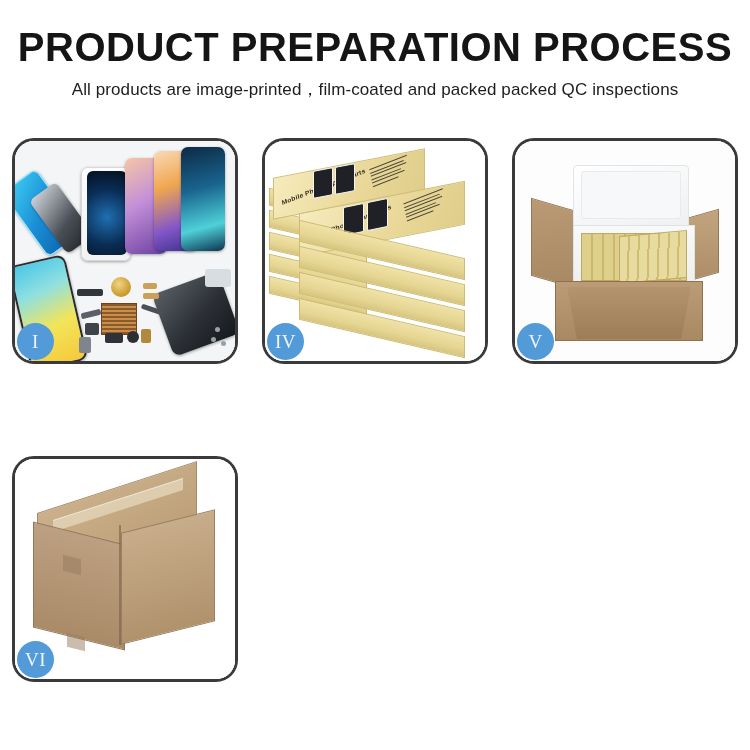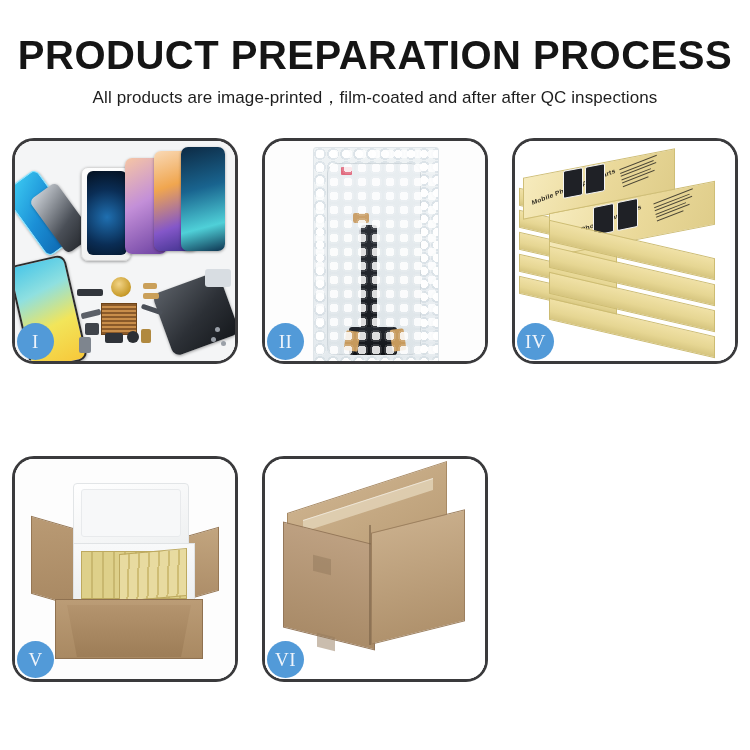--- a/index.html
+++ b/index.html
@@ -25,21 +25,21 @@
   
   .header {
     position: absolute;
     top: 0;
     left: 0;
     width: 750px;
     text-align: center;
   }
   .title {
     margin: 0;
-    padding-top: 32px;
+    padding-top: 24px;
     font-size: 40px;
     line-height: 46px;
     font-weight: 700;
     letter-spacing: 0.5px;
     color: #151515;
     font-family: "Liberation Sans", sans-serif;
     white-space: nowrap;
   }
   .subtitle {
     margin: 0;
@@ -392,21 +392,21 @@
     transform: skewY(14deg);
   }
 </style>
 </head>
 <body>
 
 <div class="page">
 
   <div class="header">
     <h1 class="title">PRODUCT PREPARATION PROCESS</h1>
-    <p class="subtitle">All products are image-printed，film-coated and after after QC inspections</p>
+    <p class="subtitle">All products are image-printed，film-coated and packed packed QC inspections</p>
   </div>
 
   <div class="grid">
 
     <div class="panel">
       <div class="panel-clip">
         <div class="p1-bg"></div>
         <div class="art">
           <div class="phone ph-a"></div>
           <div class="phone ph-a2"></div>
@@ -431,39 +431,20 @@
           <div class="part" style="left:64px;top:196px;width:12px;height:16px;background:#7e858e;border-radius:2px;"></div>
           <div class="part" style="left:196px;top:196px;width:5px;height:5px;background:#9aa0a8;border-radius:50%;"></div>
           <div class="part" style="left:206px;top:200px;width:5px;height:5px;background:#9aa0a8;border-radius:50%;"></div>
           <div class="part" style="left:200px;top:186px;width:5px;height:5px;background:#9aa0a8;border-radius:50%;"></div>
           <div class="part" style="left:190px;top:128px;width:26px;height:18px;background:#d8dde2;border-radius:3px;"></div>
         </div>
       </div>
       <div class="badge">I</div>
     </div>
 
-    <div class="panel">
-      <div class="panel-clip">
-        <div class="p2-bg"></div>
-        <div class="art">
-          <div class="bubble-sheet"></div>
-          <div class="lcd"></div>
-          <div class="lcd-redlabel"></div>
-          <div class="lcd-tape1"></div>
-          <div class="lcd-ic"></div>
-          <div class="lcd-chip"></div>
-          <div class="lcd-flex"></div>
-          <div class="lcd-conn"></div>
-          <div class="lcd-tape2"></div>
-          <div class="lcd-tape3"></div>
-          <div class="bubble-overlay"></div>
-        </div>
-      </div>
-      <div class="badge">II</div>
-    </div>
 
 
     <div class="panel">
       <div class="panel-clip">
         <div class="p4-bg"></div>
         <div class="stackwrap">
 
           <div class="sbox" style="left:4px;top:52px;width:96px;height:16px;transform:skewY(13deg);"></div>
           <div class="sbox" style="left:4px;top:74px;width:96px;height:16px;transform:skewY(13deg);"></div>
           <div class="sbox" style="left:4px;top:96px;width:96px;height:16px;transform:skewY(13deg);"></div>

